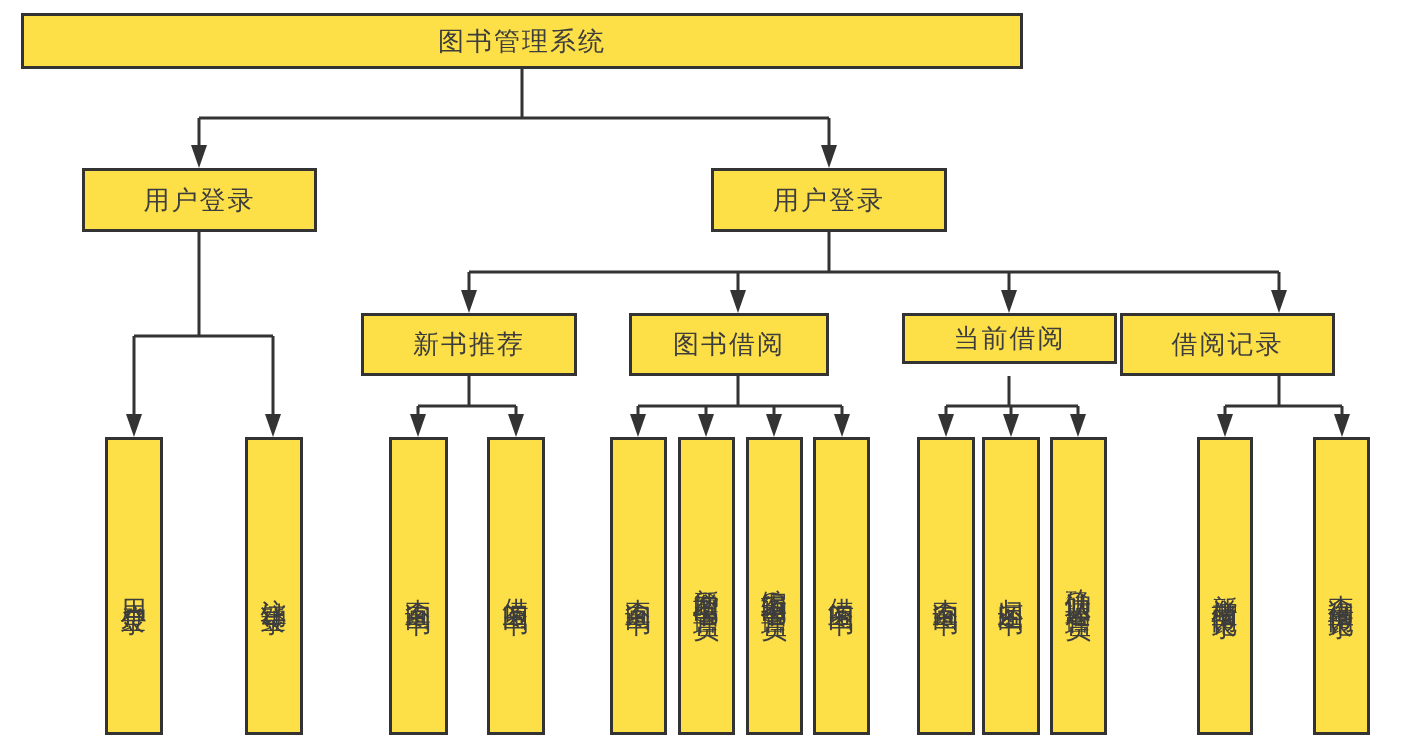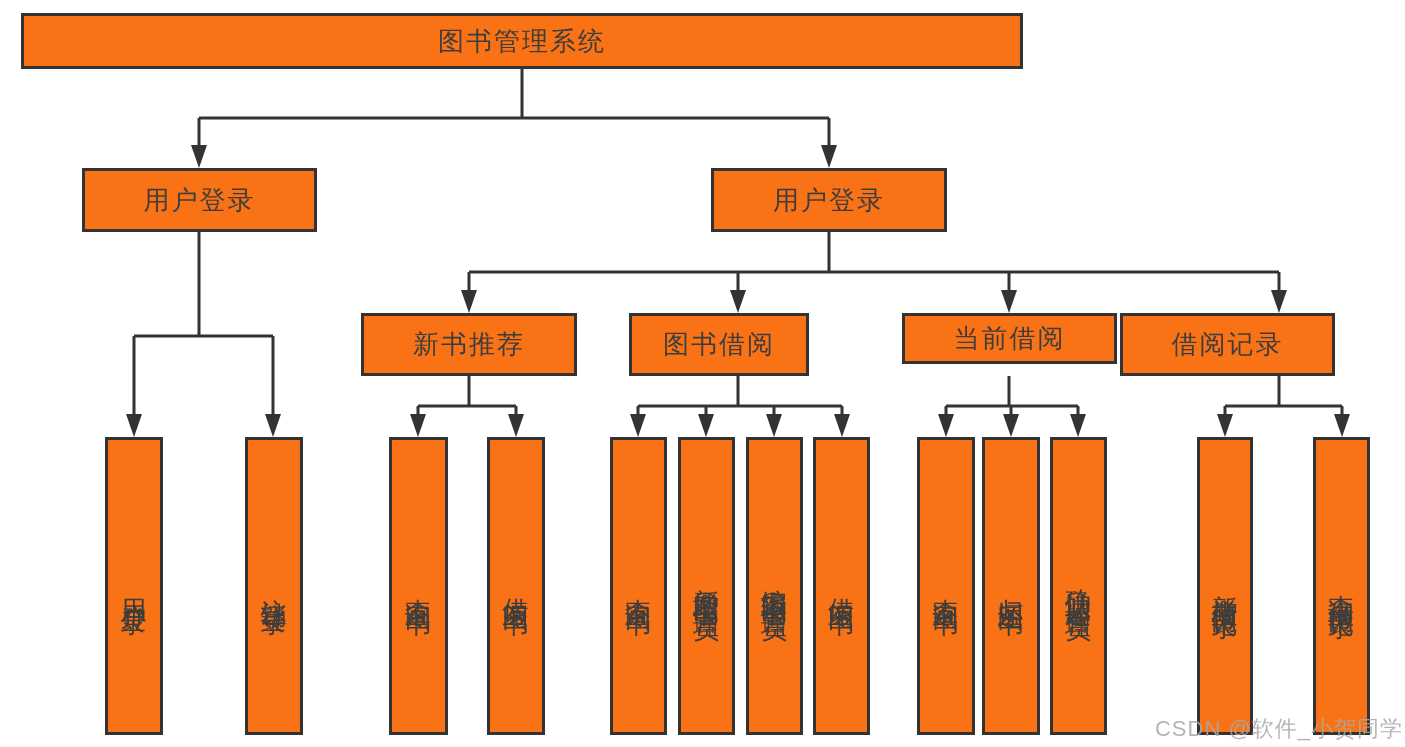--- a/index.html
+++ b/index.html
@@ -30,21 +30,21 @@
     stroke-width: 3;
   }
   svg.connectors polygon {
     fill: var(--line);
     stroke: none;
   }
   .box {
     position: absolute;
     box-sizing: border-box;
     border: 3px solid var(--line);
-    background: #f97316;
+    background: #fde047;
     display: flex;
     align-items: center;
     justify-content: center;
     color: var(--text);
   }
   .hbox {
     font-size: 26px;
     letter-spacing: 2px;
     white-space: nowrap;
   }
@@ -106,21 +106,21 @@
     <polygon points="1217,414 1233,414 1225,437"></polygon>
     <polygon points="1334,414 1350,414 1342,437"></polygon>
   </svg>
 
   <div class="box hbox" style="left:21px; top:13px; width:1002px; height:56px;">图书管理系统</div>
 
   <div class="box hbox" style="left:82px; top:168px; width:235px; height:64px;">用户登录</div>
   <div class="box hbox" style="left:711px; top:168px; width:236px; height:64px;">用户登录</div>
 
   <div class="box hbox" style="left:361px; top:313px; width:216px; height:63px;">新书推荐</div>
-  <div class="box hbox" style="left:629px; top:313px; width:180px; height:63px;">图书借阅</div>
+  <div class="box hbox" style="left:629px; top:313px; width:200px; height:63px;">图书借阅</div>
   <div class="box hbox" style="left:902px; top:313px; width:215px; height:51px;">当前借阅</div>
   <div class="box hbox" style="left:1120px; top:313px; width:215px; height:63px;">借阅记录</div>
 
   <div class="box vbox" style="left:105px; top:437px; width:58px; height:298px;">用户登录</div>
   <div class="box vbox" style="left:245px; top:437px; width:58px; height:298px;">注销登录</div>
 
   <div class="box vbox" style="left:389px; top:437px; width:59px; height:298px;">查询图书</div>
   <div class="box vbox" style="left:487px; top:437px; width:58px; height:298px;">借阅图书</div>
 
   <div class="box vbox" style="left:610px; top:437px; width:57px; height:298px;">查询图书</div>
@@ -128,15 +128,14 @@
   <div class="box vbox" style="left:746px; top:437px; width:57px; height:298px;">编辑图书（管理员）</div>
   <div class="box vbox" style="left:813px; top:437px; width:57px; height:298px;">借阅图书</div>
 
   <div class="box vbox" style="left:917px; top:437px; width:58px; height:298px;">查询图书</div>
   <div class="box vbox" style="left:982px; top:437px; width:58px; height:298px;">归还图书</div>
   <div class="box vbox" style="left:1050px; top:437px; width:57px; height:298px;">确认归还（管理员）</div>
 
   <div class="box vbox" style="left:1197px; top:437px; width:56px; height:298px;">新增借阅记录</div>
   <div class="box vbox" style="left:1313px; top:437px; width:57px; height:298px;">查询借阅记录</div>
 
-  <div class="watermark">CSDN @软件_小贺同学</div>
 
 </div>
 
 </body></html>

